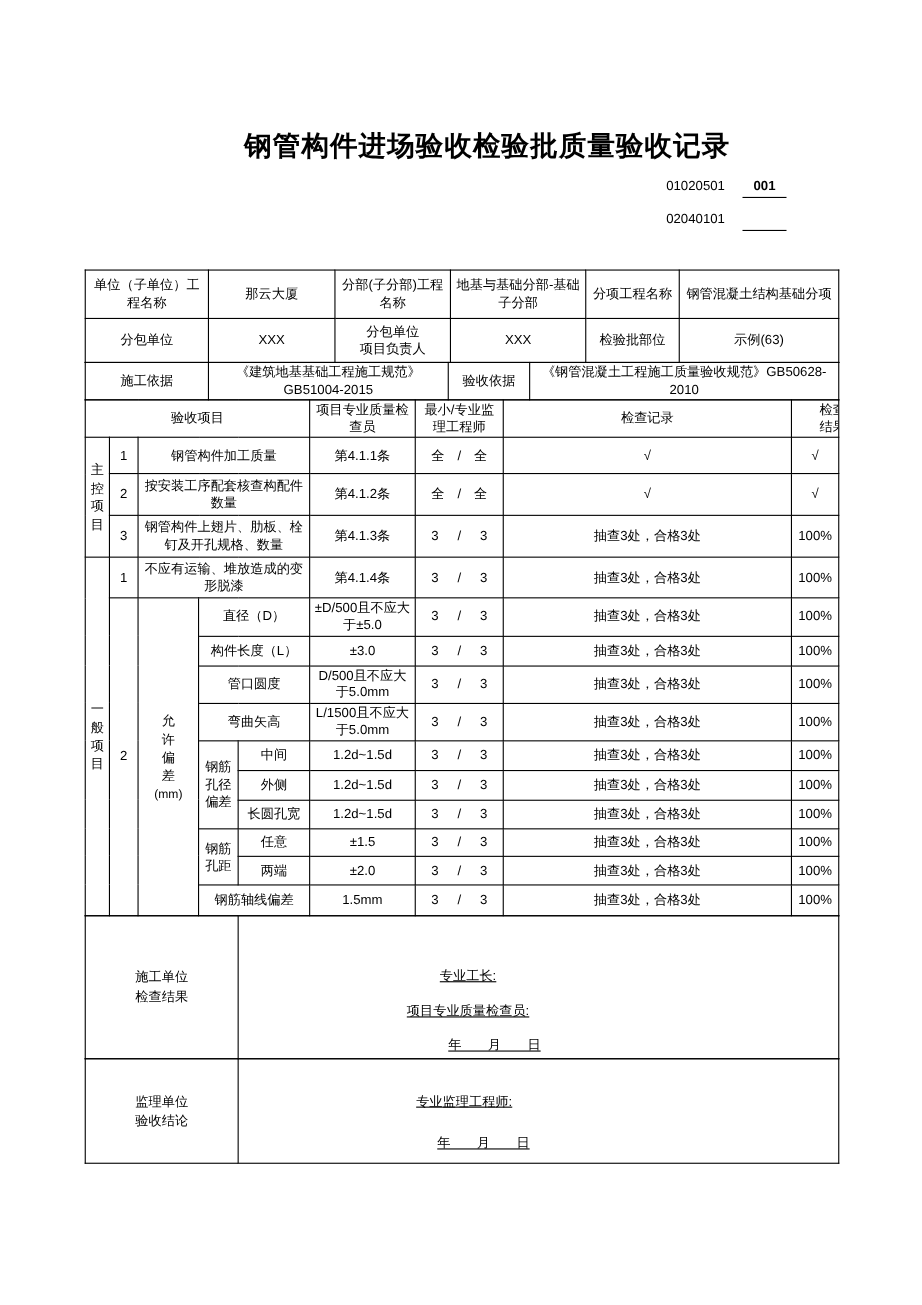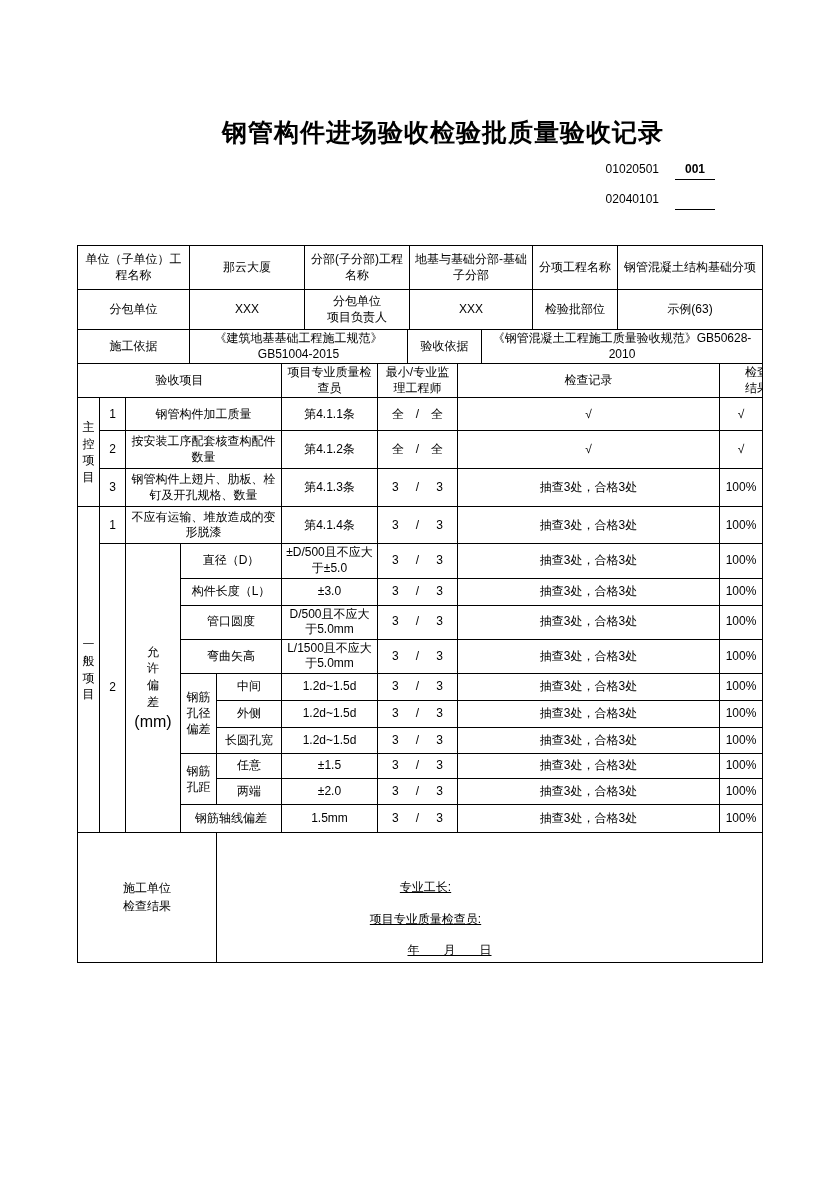--- a/index.html
+++ b/index.html
@@ -28,21 +28,21 @@
   .tbl td {
     border:1px solid #000; text-align:center; vertical-align:middle;
     padding:1px 3px; line-height:1.3; overflow:hidden; word-wrap:break-word;
   }
   .left { text-align:left; padding-left:5px; }
   .prewrap { white-space:pre-line; }
   
   .vcell { padding:0; }
   .vtext { display:inline-block; width:13px; word-break:break-all; line-height:1.4; }
   .tol-inner { display:flex; flex-direction:column; align-items:center; }
-  .tol-unit { font-size:16px; white-space:nowrap; margin-top:1px; }
+  .tol-unit { font-size:11px; white-space:nowrap; margin-top:1px; }
   .grp { padding:0 2px; }
   .grp span { display:inline-block; width:26px; word-break:break-all; line-height:1.35; }
   .wrap2 span { display:inline-block; width:26px; word-break:break-all; line-height:1.3;margin-left:21px; }
   
   .samp-inner { display:flex; justify-content:space-between; padding:0 11px; }
   
   .flabel { padding:0; }
   .flabel span { display:inline-block; width:52px; word-break:break-all; line-height:1.5; }
   .fcontent { vertical-align:top; text-align:right; padding:0;text-decoration:underline; }
   .sig1 { margin:44px 128px 0 0; }
@@ -347,14 +347,29 @@
       <td class="flabel"><span>施工单位检查结果</span></td>
       <td class="fcontent">
         <div class="sig1">专业工长:</div>
         <div class="sig2">项目专业质量检查员:</div>
         <div class="sigdate">年　　月　　日</div>
       </td>
     </tr>
   </tbody>
     </table>
 
+  <table class="tbl">
+    <colgroup>
+        <col style="width:139px">
+        <col style="width:546px">
+      </colgroup>
+    <tbody>
+        <tr style="height:95px">
+      <td class="flabel"><span>监理单位验收结论</span></td>
+      <td class="fcontent">
+        <div class="sup1">专业监理工程师:</div>
+        <div class="supdate">年　　月　　日</div>
+      </td>
+    </tr>
+  </tbody>
+    </table>
 
 </div>
 
 </body></html>

